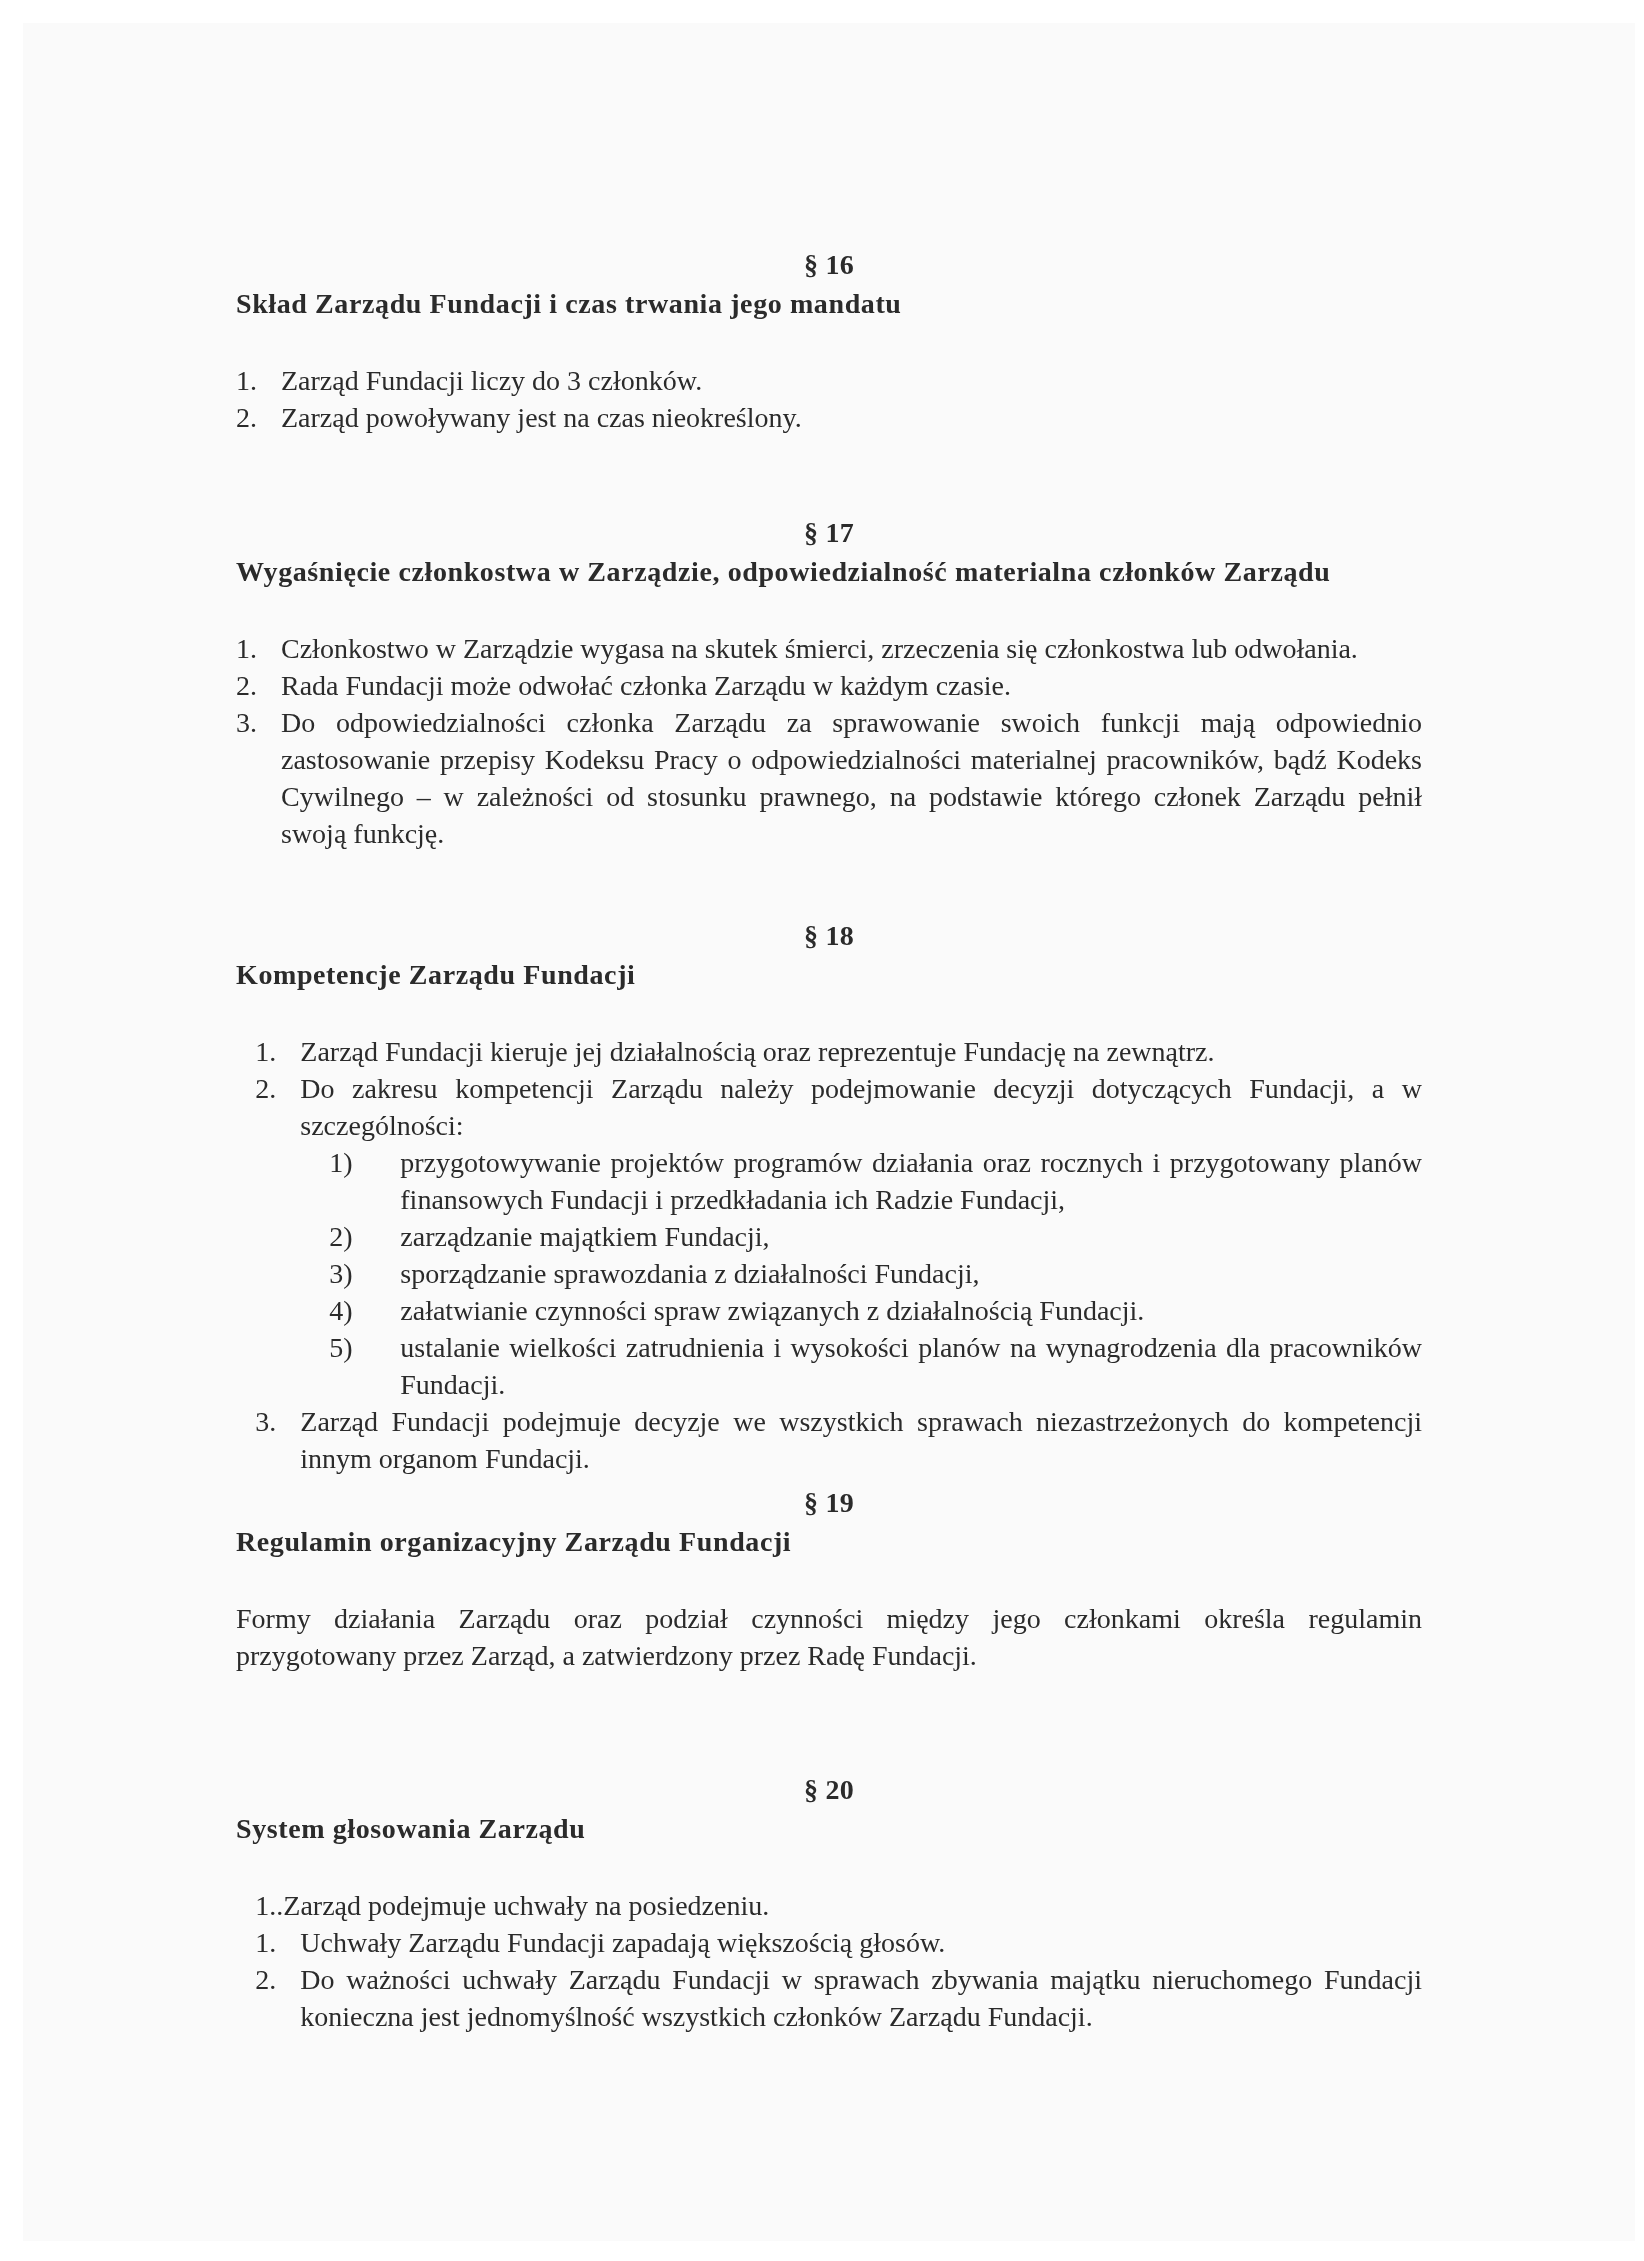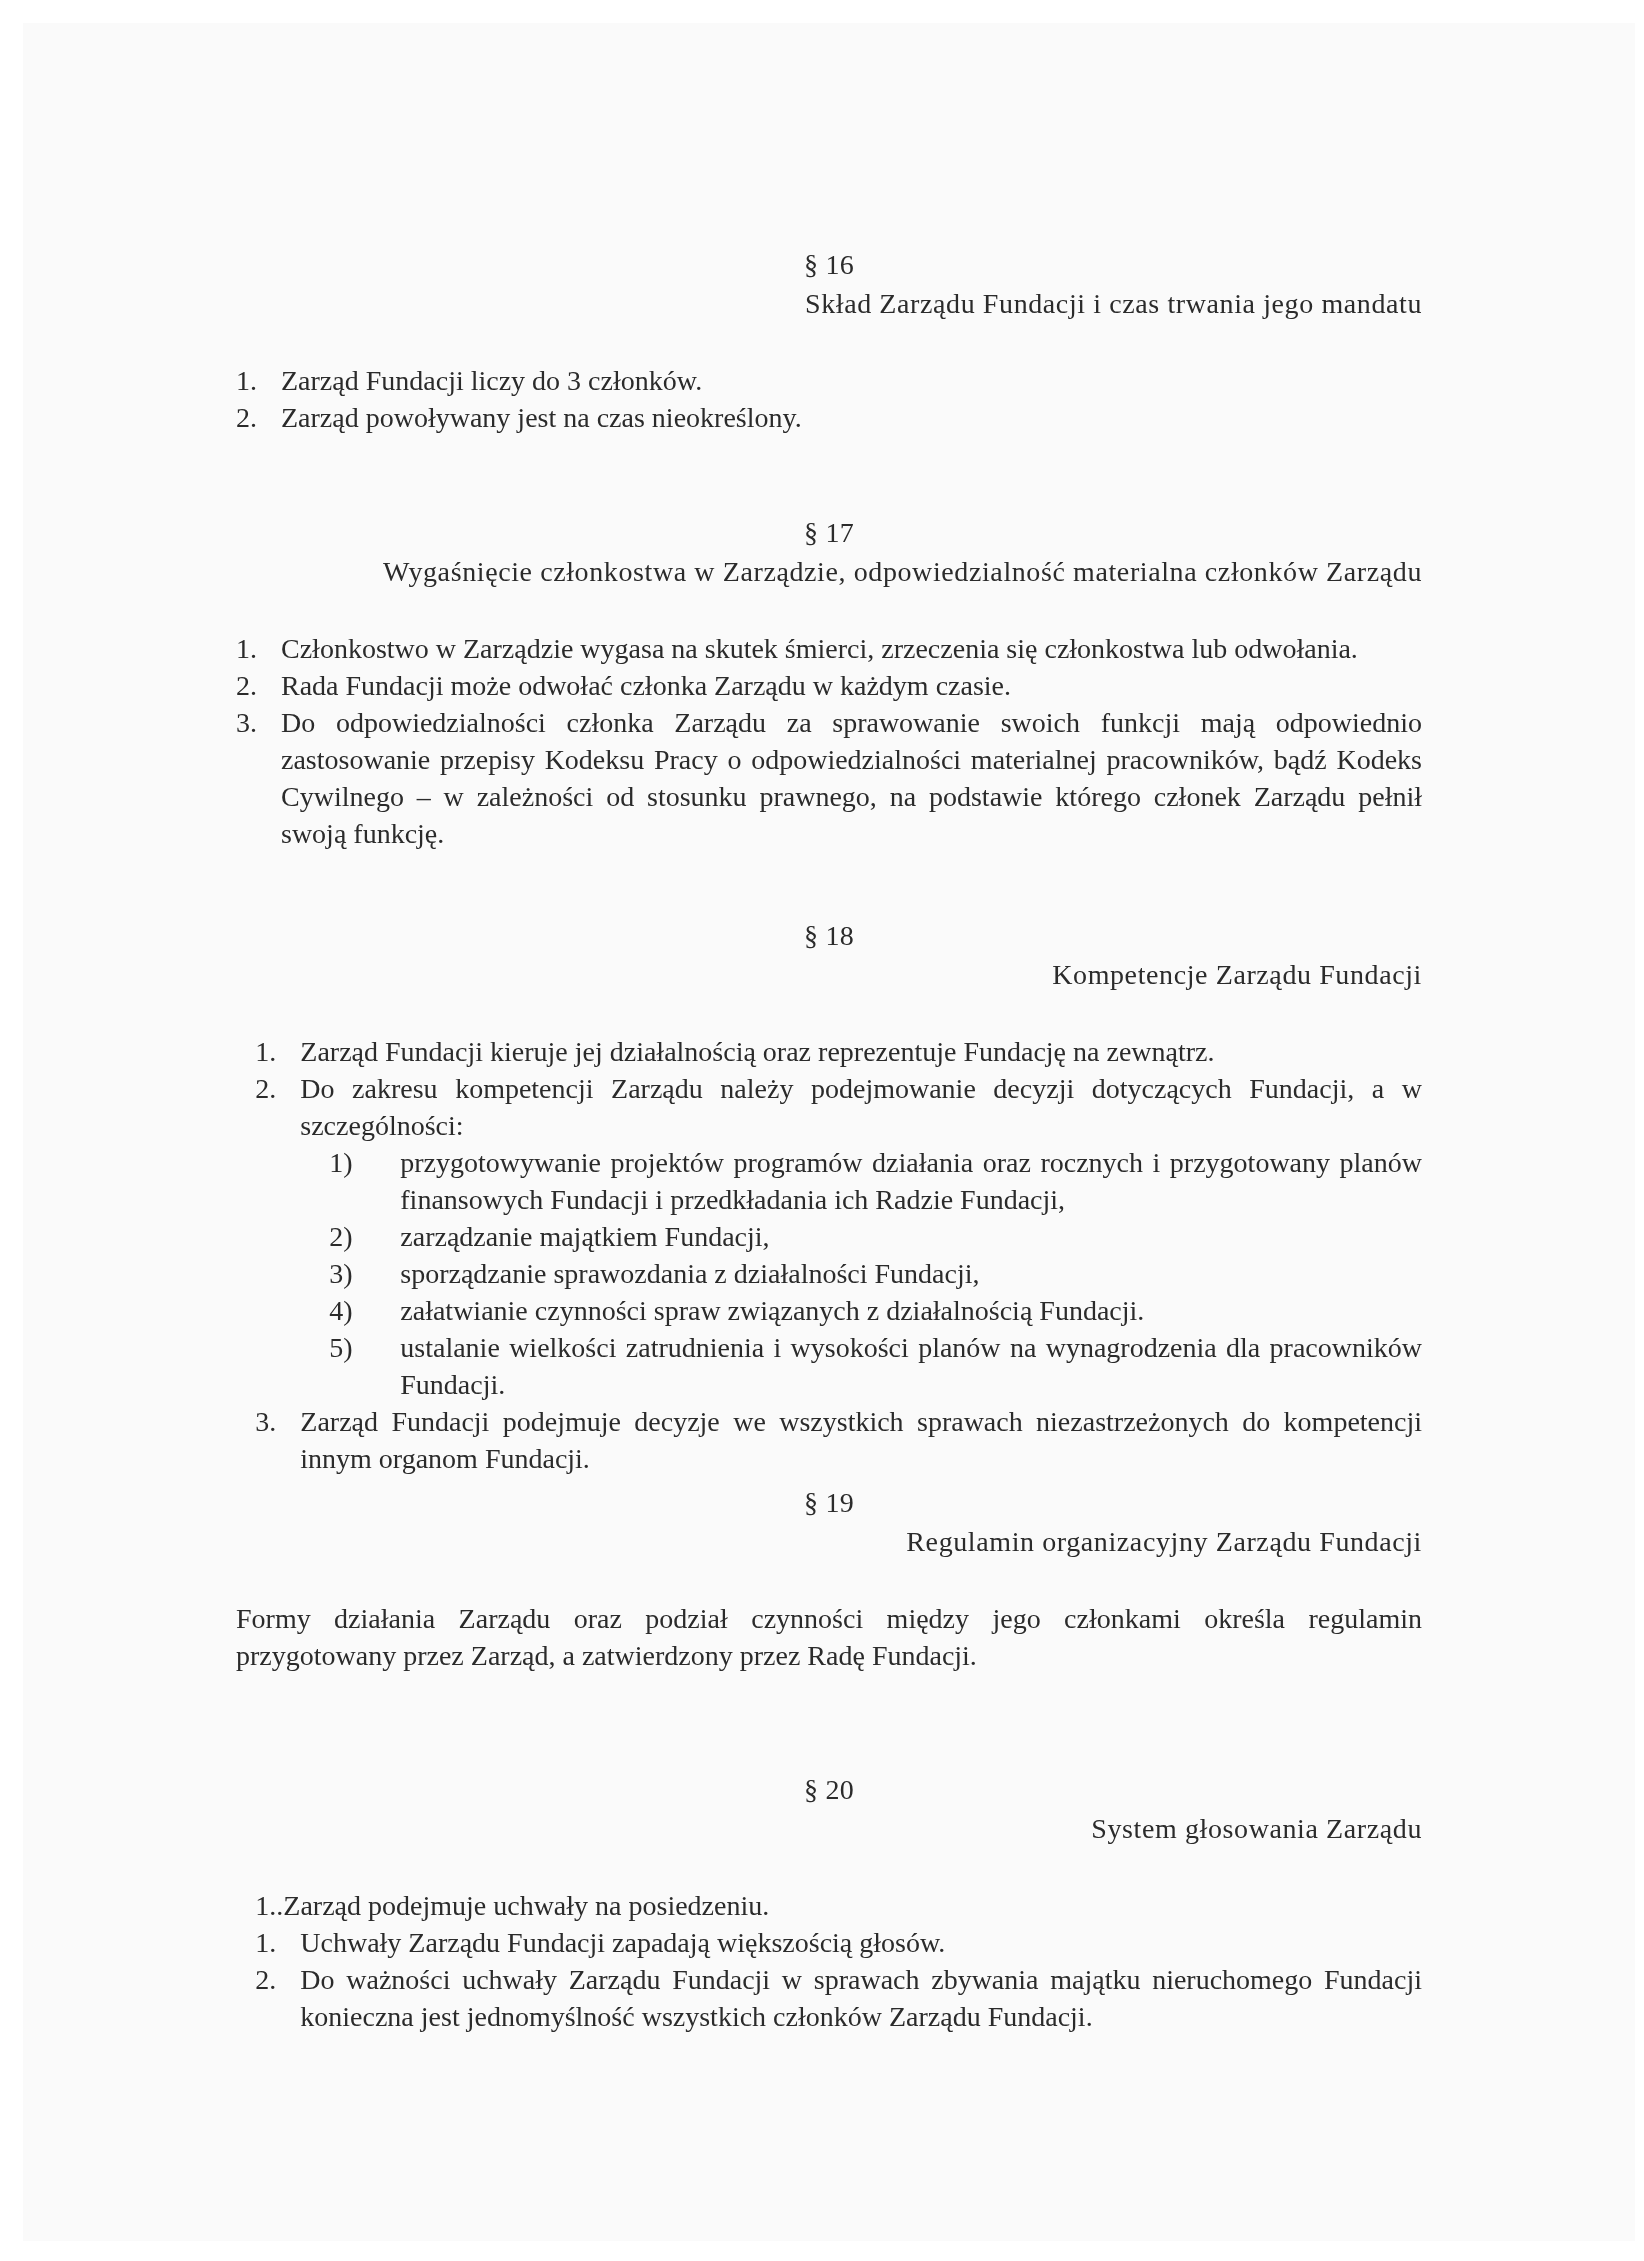--- a/index.html
+++ b/index.html
@@ -9,25 +9,25 @@
       font-family: "Liberation Serif", "DejaVu Serif", serif;
       color: #2b2b2b;
     }
     .page {
       position: absolute; left: 23px; top: 22.6px; width: 1612px; height: 2218px;
       background: #fafafa;
     }
     .content { position: absolute; left: 213px; top: 0; width: 1186px; }
     .section { position: absolute; left: 0; width: 1186px; }
     .para-num {
-      text-align: center; font-weight: normal; font-size: 28px; line-height: 39px;
+      text-align: center; font-weight: bold; font-size: 28px; line-height: 39px;
       letter-spacing: 0.3px;
     }
     .para-title {
-      text-align: right; font-weight: normal; font-size: 28px; line-height: 39px;
+      text-align: left; font-weight: bold; font-size: 28px; line-height: 39px;
       letter-spacing: 0.6px;
     }
     .items { margin-top: 39px; font-size: 28px; line-height: 37px; }
     .item { display: flex; text-align: justify; }
     .item .num { flex: 0 0 45px; }
     .item .txt { flex: 1; }
     .sub { display: flex; text-align: justify; padding-left: 74px; }
     .sub .num { flex: 0 0 71px; }
     .sub .txt { flex: 1; }
     .plain { font-size: 28px; line-height: 37px; text-align: justify; margin-top: 39px; }

